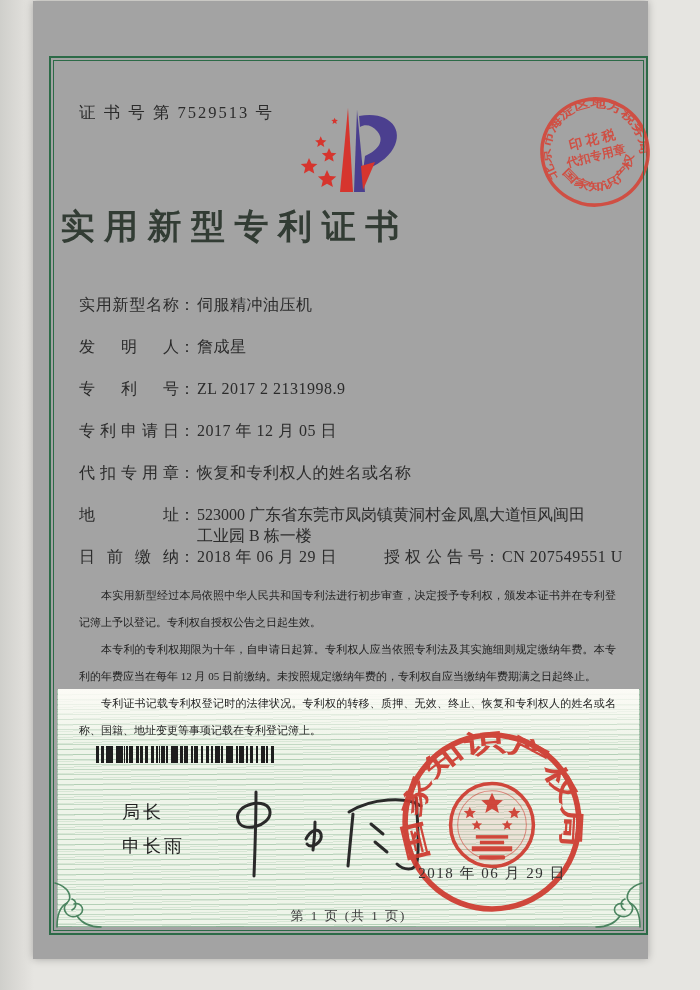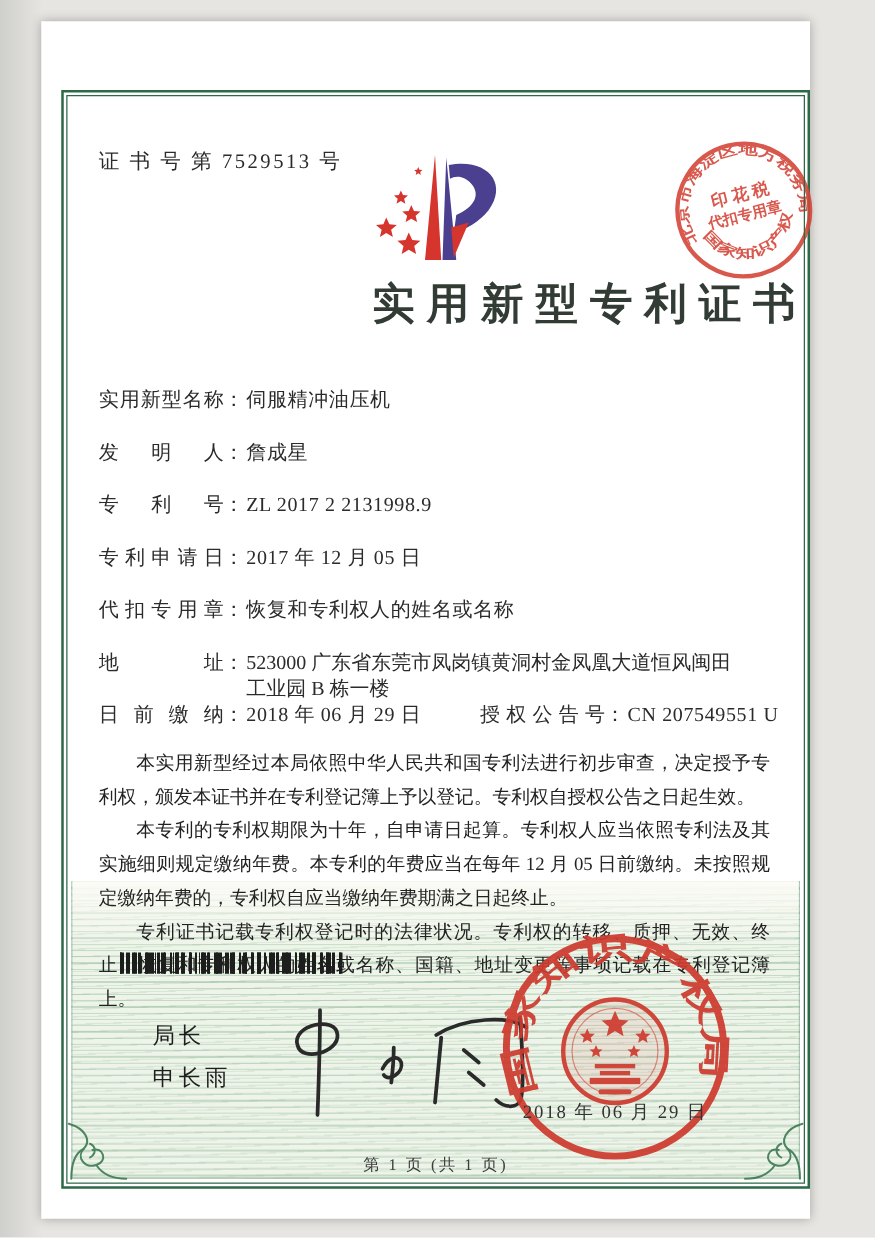--- a/index.html
+++ b/index.html
@@ -8,22 +8,22 @@
     --stamp_red:#d4473a;
     --logo_red:#d6352e;
     --logo_purple:#4b3f8f;
     --ink:#2b2b2b;
   }
   *{margin:0;padding:0;box-sizing:border-box;}
   body{font-family:"Liberation Serif","DejaVu Serif",serif;background:#e9e8e4;}
   .stage{position:relative;width:700px;height:990px;overflow:hidden;background:#e6e5e1;}
   .stage::before{content:"";position:absolute;left:0;top:0;width:34px;height:990px;
     background:linear-gradient(90deg,#cfcfcb,#dddcd8 60%,#e6e5e1);}
-  .paper{position:absolute;left:33px;top:17px;width:615px;height:958px;
-    background:#ffffff;box-shadow:0 0 8px rgba(0,0,0,.28);}
+  .paper{position:absolute;left:33px;top:1px;width:615px;height:958px;
+    background:#a3a3a3;box-shadow:0 0 8px rgba(0,0,0,.28);}
   .frame{position:absolute;left:16px;top:55px;width:599px;height:879px;
     border:2px solid var(--border_green);}
   .frame::after{content:"";position:absolute;left:2px;top:2px;right:2px;bottom:2px;
     border:1px solid var(--border_green);pointer-events:none;}
 
   
   .band{position:absolute;left:6px;right:6px;bottom:6px;height:238px;
     background-color:#eef4e9;
     background-image:
       repeating-linear-gradient(180deg,rgba(96,156,110,.30) 0 1px,rgba(96,156,110,0) 1px 5px),
@@ -32,36 +32,36 @@
     border-right:1px solid rgba(60,120,85,.35);
     border-bottom:1px solid rgba(60,120,85,.35);}
   .band::before{content:"";position:absolute;left:0;right:0;top:0;height:55px;
     background:linear-gradient(180deg,#fcfbf6,rgba(252,251,246,0));}
   .flourish{position:absolute;bottom:2px;width:52px;height:52px;opacity:.9;}
   .flourish.left{left:2px;transform:scaleX(-1);}
   .flourish.right{right:2px;}
 
   .cert-no{position:absolute;left:28px;top:44px;font-size:16.5px;letter-spacing:2px;color:var(--ink);}
   .logo{position:absolute;left:0;right:0;top:46px;text-align:center;}
-  .title{position:absolute;left:0;right:0;top:146px;text-align:right;
+  .title{position:absolute;left:0;right:0;top:146px;text-align:left;
     font-size:34px;font-weight:700;letter-spacing:.28em;text-indent:.28em;color:#323c34;}
 
   .fields{position:absolute;left:28px;right:26px;top:238px;font-size:16px;color:var(--ink);}
   .row{height:18px;line-height:18px;margin-bottom:24px;white-space:nowrap;}
   .flabel{display:inline-block;width:100px;text-align:justify;text-align-last:justify;vertical-align:top;}
   .colon{display:inline-block;width:18px;vertical-align:top;}
   .fvalue{letter-spacing:.5px;}
   .row.addr{height:39px;margin-bottom:3px;}
   .addr .lines{display:inline-block;vertical-align:top;}
   .addr .lines span{display:block;height:18px;line-height:18px;margin-bottom:3px;}
   .row.grant{position:relative;}
   .grant .right{position:absolute;left:305px;top:0;}
 
   .body-text{position:absolute;left:28px;right:30px;top:524px;
-    font-size:15px;line-height:27px;color:#222;text-align:justify;}
+    font-size:11px;line-height:27px;color:#222;text-align:justify;}
   .body-text p{text-indent:2em;}
 
   .barcode{position:absolute;left:45px;top:688px;width:178px;height:17px;
     background-image:
       repeating-linear-gradient(90deg,#1d1d1d 0 2px,transparent 2px 5px),
       repeating-linear-gradient(90deg,#1d1d1d 0 1px,transparent 1px 7px),
       repeating-linear-gradient(90deg,#1d1d1d 0 3px,transparent 3px 11px);}
 
   .officer{position:absolute;left:48px;top:742px;font-size:18px;color:#1f1f1f;
     font-family:"Liberation Sans","DejaVu Sans",sans-serif;}

